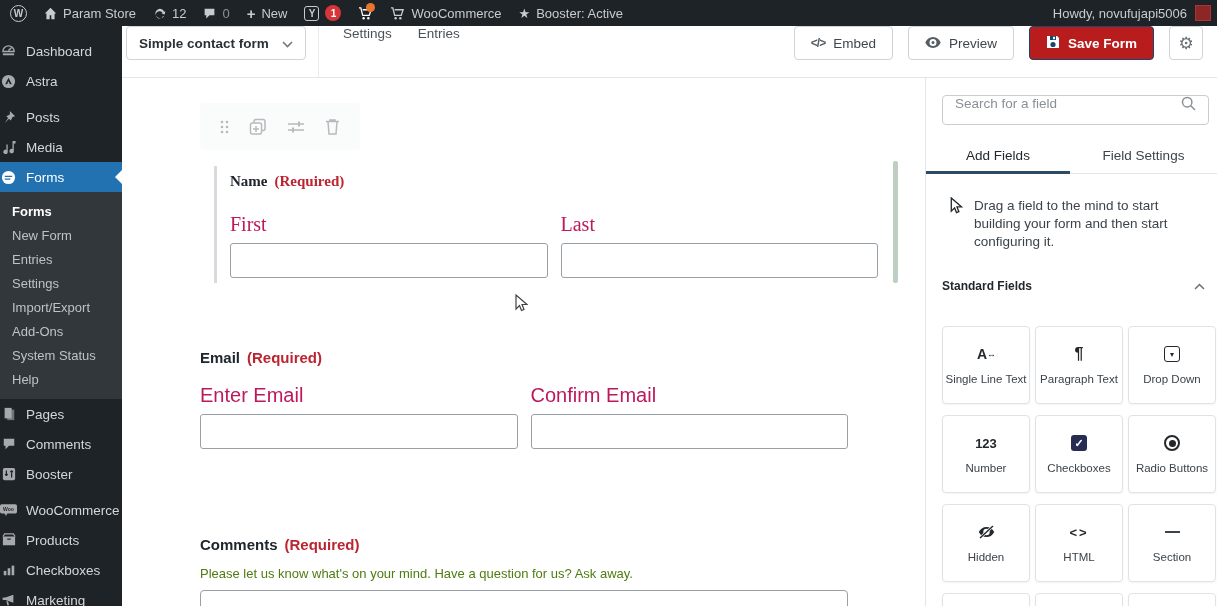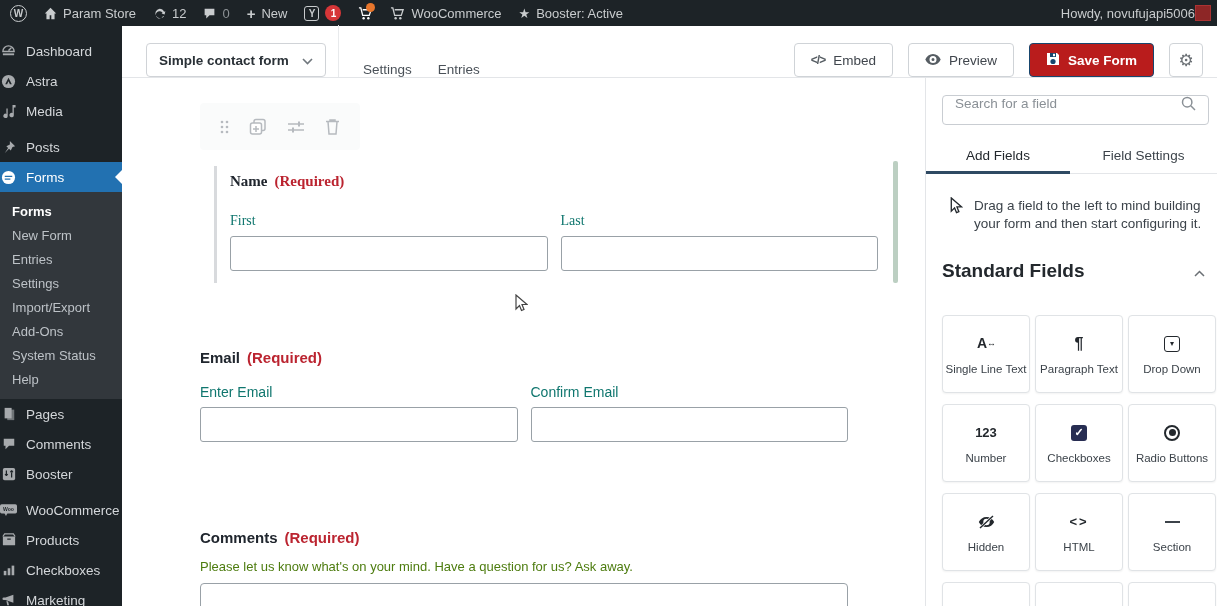--- a/index.html
+++ b/index.html
@@ -13,21 +13,21 @@
   .ab-item { display:flex; align-items:center; gap:6px; margin-right:17px; white-space:nowrap; cursor:pointer; }
   .wp-circle { width:17px; height:17px; border:1.5px solid #c9ccce; border-radius:50%;
     display:flex; align-items:center; justify-content:center; font-size:10px; font-weight:bold; color:#c9ccce; }
   .dim { color:#8d9296; }
   .badge-red { background:#d63638; color:#fff; border-radius:50%; width:16px; height:16px;
     font-size:10px; font-weight:bold; display:flex; align-items:center; justify-content:center; }
   .yoast-box { width:15px; height:15px; border:1.5px solid #c9ccce; border-radius:3px;
     display:flex; align-items:center; justify-content:center; font-size:10px; font-weight:bold; color:#c9ccce; }
   .promo-cart { position:relative; }
   .promo-dot { position:absolute; top:-3px; right:-2px; width:9px; height:9px; background:#e8762c; border-radius:50%; }
-  .ab-right { margin-left:auto; display:flex; align-items:center; }
+  .ab-right { margin-left:auto; display:flex; align-items:center; gap:8px; }
   .avatar { width:16px; height:16px; background:#8d2626; border:1px solid #a33; }
   .plus-glyph { font-size:15px; font-weight:bold; line-height:1; }
   .star-glyph { font-size:13px; }
 
   
   .below { flex:1; display:flex; min-height:0; }
 
   
   .sidebar { width:122px; background:#1d2327; color:#d4d7da; font-size:13.5px; flex:0 0 auto; padding-top:10px; }
   .menu-item { height:30px; display:flex; align-items:center; gap:9px; cursor:pointer; position:relative; }
@@ -37,22 +37,22 @@
   .menu-item.active::after { content:""; position:absolute; right:0; top:50%; margin-top:-7px;
     border:7px solid transparent; border-right-color:#fff; }
   .gap-before { margin-top:6px; }
   .submenu { background:#32373c; padding:7px 0 8px 0; }
   .submenu-item { height:24px; display:flex; align-items:center; padding-left:12px;
     color:#bdc2c7; font-size:13px; cursor:pointer; }
   .submenu-item.current { color:#fff; font-weight:bold; }
 
   
   .main { flex:1; display:flex; flex-direction:column; min-width:0; background:#fff; }
-  .editor-toolbar { height:52px; border-bottom:1px solid #e3e5e8; display:flex; align-items:flex-end;
-    padding:0 14px 0 24px; flex:0 0 auto; }
+  .editor-toolbar { height:52px; border-bottom:1px solid #e3e5e8; display:flex; align-items:flex-start;
+    padding:0 14px 0 4px; flex:0 0 auto; }
   .form-switcher { width:180px; height:34px; border:1px solid #d0d3d7; border-radius:4px;
     display:flex; align-items:center; padding:0 12px; font-size:13.5px; font-weight:bold; color:#2a3137; cursor:pointer; }
   .form-switcher .chev { margin-left:auto; color:#70777d; }
   .tb-divider { width:1px; height:52px; background:#e8eaec; margin-left:12px; }
   .tb-tabs { display:flex; gap:26px; margin-left:24px; font-size:13.5px; color:#4a5158; }
   .tb-tab { cursor:pointer; }
   .tb-actions { margin-left:auto; display:flex; align-items:center; gap:15px; }
   .btn { height:34px; border:1px solid #cfd3d7; border-radius:4px; background:#fff;
     display:flex; align-items:center; gap:8px; padding:0 16px; font-size:13.5px; color:#40464d; cursor:pointer; }
   .btn .glyph { font-weight:bold; font-size:12px; letter-spacing:-1px; color:#565d63; }
@@ -69,21 +69,21 @@
 
   .field-row { position:relative; margin:13px 0 0 92px; width:682px; height:123px;
     padding:10px 18px 0 16px;font-family:Liberation Serif, serif; }
   .field-row::before { content:""; position:absolute; left:0; top:3px; width:3px; height:117px; background:#d8dadd; }
   .field-row::after { content:""; position:absolute; right:-2px; top:-2px; width:5px; height:122px;
     background:#bccfc2; border-radius:2px; }
   .field-title { font-size:15px; font-weight:bold; color:#20262e; }
   .field-title .req { color:#bb2430; margin-left:7px; }
   .cols { display:flex; gap:13px; margin-top:23px; }
   .col { flex:1; }
-  .sub-label { font-size:14px; color:#0f766e; margin-bottom:7px; }
+  .sub-label { font-size:20px; color:#be185d; margin-bottom:7px; }
   .tbox { height:35px; border:1px solid #99a1a7; border-radius:3px; background:#fff; cursor:text; }
 
   .field-block { margin:0 0 0 62px; width:682px; padding:0 18px 0 16px; }
   .field-block.email { margin-top:63px; }
   .field-block.comments { margin-top:87px; }
   .desc { font-size:13px; color:#4d7c0f; margin-top:13px; }
   .tarea { margin-top:9px; height:60px; border:1px solid #99a1a7; border-radius:4px; background:#fff; cursor:text; }
   .field-block .cols { margin-top:18px; }
 
   
@@ -97,21 +97,21 @@
   .search-box input::placeholder { color:#8a9096; }
   .panel-tabs { margin:12px -8px 0 -16px; height:37px; display:flex; position:relative; border-bottom:1px solid #e4e6e9;text-align:right; }
   .panel-tab { display:flex; align-items:center; justify-content:center; font-size:13.5px; color:#3c434a; cursor:pointer; }
   .panel-tab.t1 { width:144px; }
   .panel-tab.t2 { flex:1; }
   .panel-tab.active { color:#23282d; }
   .tab-underline { position:absolute; left:0; bottom:-1px; width:144px; height:3px; background:#2f4a63; }
   .drag-hint { margin-top:23px; display:flex; gap:11px; padding-left:8px; }
   .drag-hint .txt { font-size:13.5px; color:#3c434a; line-height:1.35; width:228px; }
   .section-head { margin-top:27px; display:flex; align-items:center; justify-content:space-between;
-    font-size:19px; font-weight:bold; color:#23282d; padding-right:4px; cursor:pointer; }
+    font-size:12px; font-weight:bold; color:#23282d; padding-right:4px; cursor:pointer; }
   .fields-grid { margin-top:33px; display:grid; grid-template-columns:repeat(3,88px); gap:11px 5px; }
   .fcard { height:78px; border:1px solid #e0e3e6; border-radius:4px; background:#fff;
     box-shadow:0 1px 2px rgba(0,0,0,.05); display:flex; flex-direction:column;
     align-items:center; justify-content:center; gap:9px; cursor:grab; }
   .fcard .fc-icon { height:20px; display:flex; align-items:center; justify-content:center; color:#23282d; }
   .fcard .fc-label { font-size:11.5px; color:#3c434a; white-space:nowrap; }
   .ico-A { font-size:14px; font-weight:bold; line-height:.8; text-align:center; }
   .ico-A .arr { display:block; font-size:9px; letter-spacing:-1px; }
   .ico-para { font-size:16px; font-weight:bold; }
   .ico-num { font-size:13px; font-weight:bold; letter-spacing:0; }
@@ -200,35 +200,35 @@
       </div>
       <div class="menu-item">
         <span class="mi-icon">
             <svg width="15" height="15" viewBox="0 0 16 16">
               <circle cx="8" cy="8" r="7" fill="currentColor"></circle>
               <path d="M8 4 4.5 11h2L8 7.8 9.5 11h2z" fill="#1d2327"></path>
             </svg>
           </span>
         <span>Astra</span>
       </div>
+      <div class="menu-item gap-before">
+        <span class="mi-icon">
+            <svg width="14" height="14" viewBox="0 0 16 16">
+              <path d="M9 1 15 7l-3 1-2 4-2-2-5 5 4-6-2-2 4-2z" fill="currentColor"></path>
+            </svg>
+          </span>
+        <span>Posts</span>
+      </div>
       <div class="menu-item">
         <span class="mi-icon">
             <svg width="14" height="14" viewBox="0 0 16 16">
               <path d="M12 1v9.3A2.5 2.5 0 1 0 13.5 13V4h2V1zM5 5v6.3A2.5 2.5 0 1 0 6.5 14V5z" fill="currentColor"></path>
             </svg>
           </span>
         <span>Media</span>
-      </div>
-      <div class="menu-item gap-before">
-        <span class="mi-icon">
-            <svg width="14" height="14" viewBox="0 0 16 16">
-              <path d="M9 1 15 7l-3 1-2 4-2-2-5 5 4-6-2-2 4-2z" fill="currentColor"></path>
-            </svg>
-          </span>
-        <span>Posts</span>
       </div>
       <div class="menu-item active">
         <span class="mi-icon">
             <svg width="15" height="15" viewBox="0 0 16 16">
               <circle cx="8" cy="8" r="7" fill="currentColor"></circle>
               <path d="M4 6h8v1.5H4zm0 3h6v1.5H4z" fill="#2271b1"></path>
             </svg>
           </span>
         <span>Forms</span>
       </div>
@@ -461,21 +461,21 @@
           <div class="panel-tabs">
             <span class="panel-tab t1 active">Add Fields</span>
             <span class="panel-tab t2">Field Settings</span>
             <span class="tab-underline"></span>
           </div>
 
           <div class="drag-hint">
             <span><svg width="13" height="18" viewBox="0 0 13 19">
                   <path d="M1 1v14l3.5-3.5 2 5 2.5-1-2-5H12z" fill="#fff" stroke="#23282d" stroke-width="1.4"></path>
                 </svg></span>
-            <span class="txt">Drag a field to the left to mind building your form and then start configuring it.</span>
+            <span class="txt">Drag a field to the mind to start building your form and then start configuring it.</span>
           </div>
 
           <div class="section-head">
             <span>Standard Fields</span>
             <span><svg width="11" height="7" viewBox="0 0 11 7">
                   <path d="M1 6l4.5-4.5L10 6" stroke="#6b7075" stroke-width="1.5" fill="none"></path>
                 </svg></span>
           </div>
 
           <div class="fields-grid">

